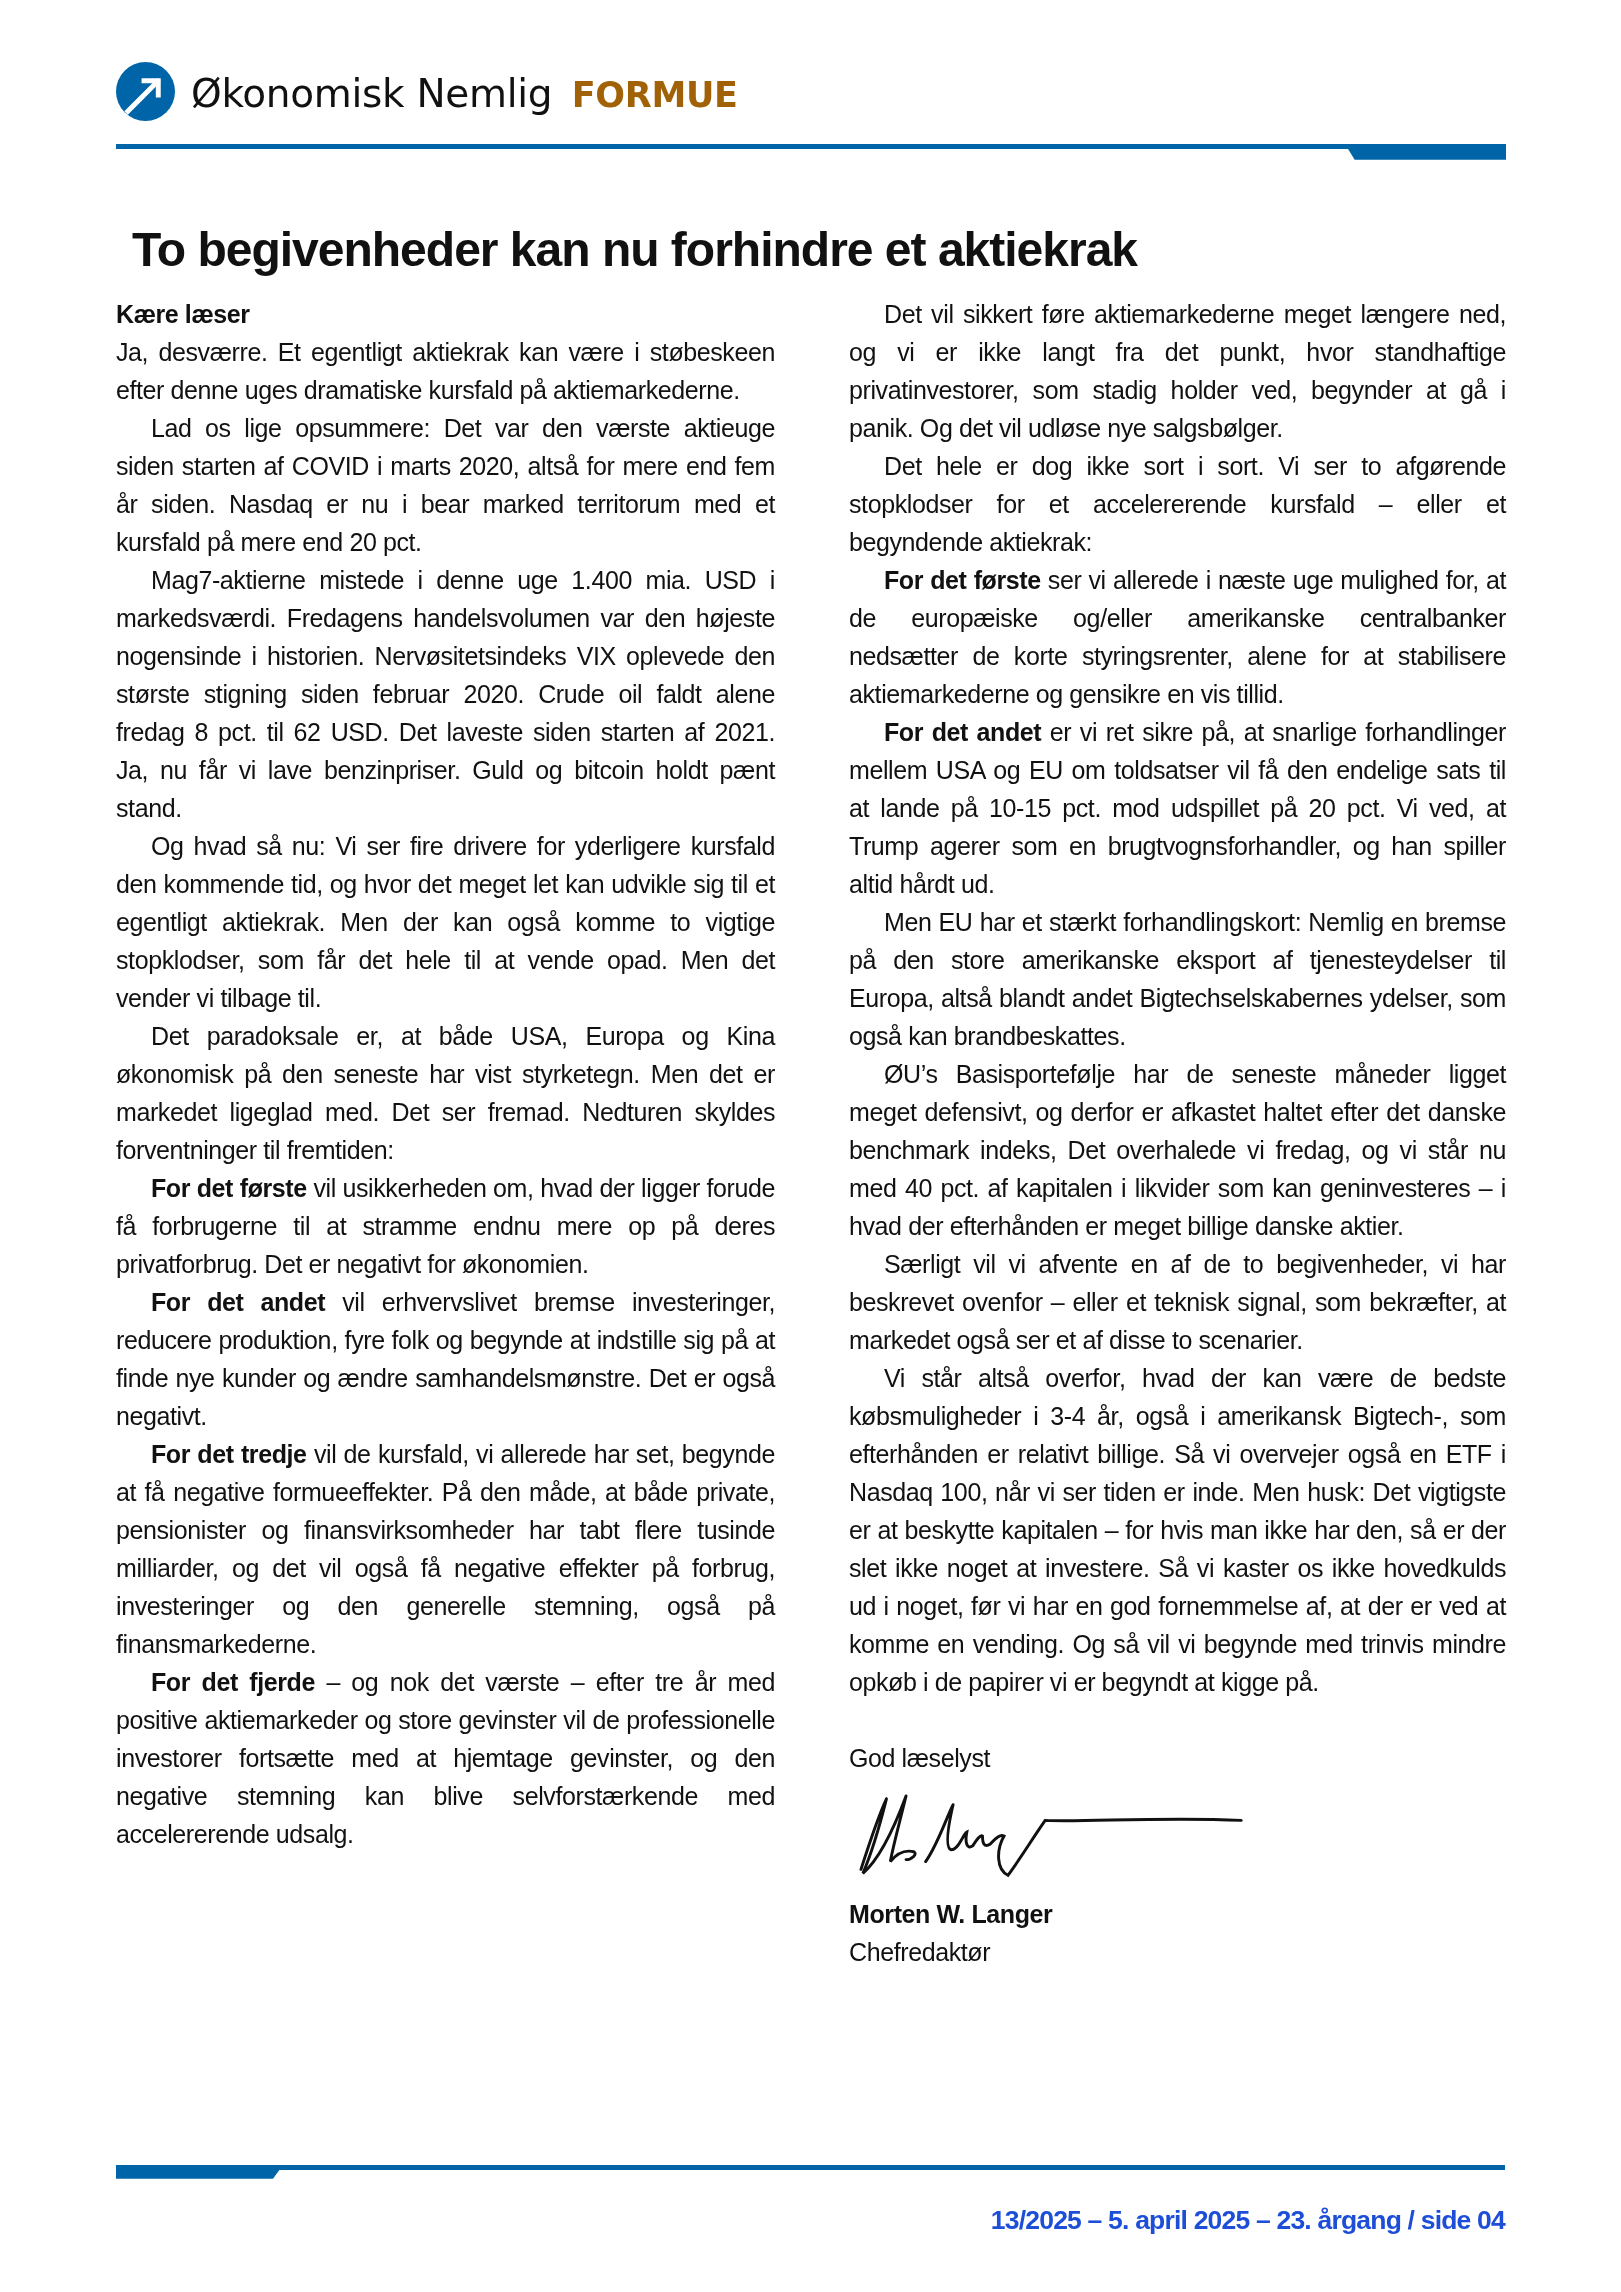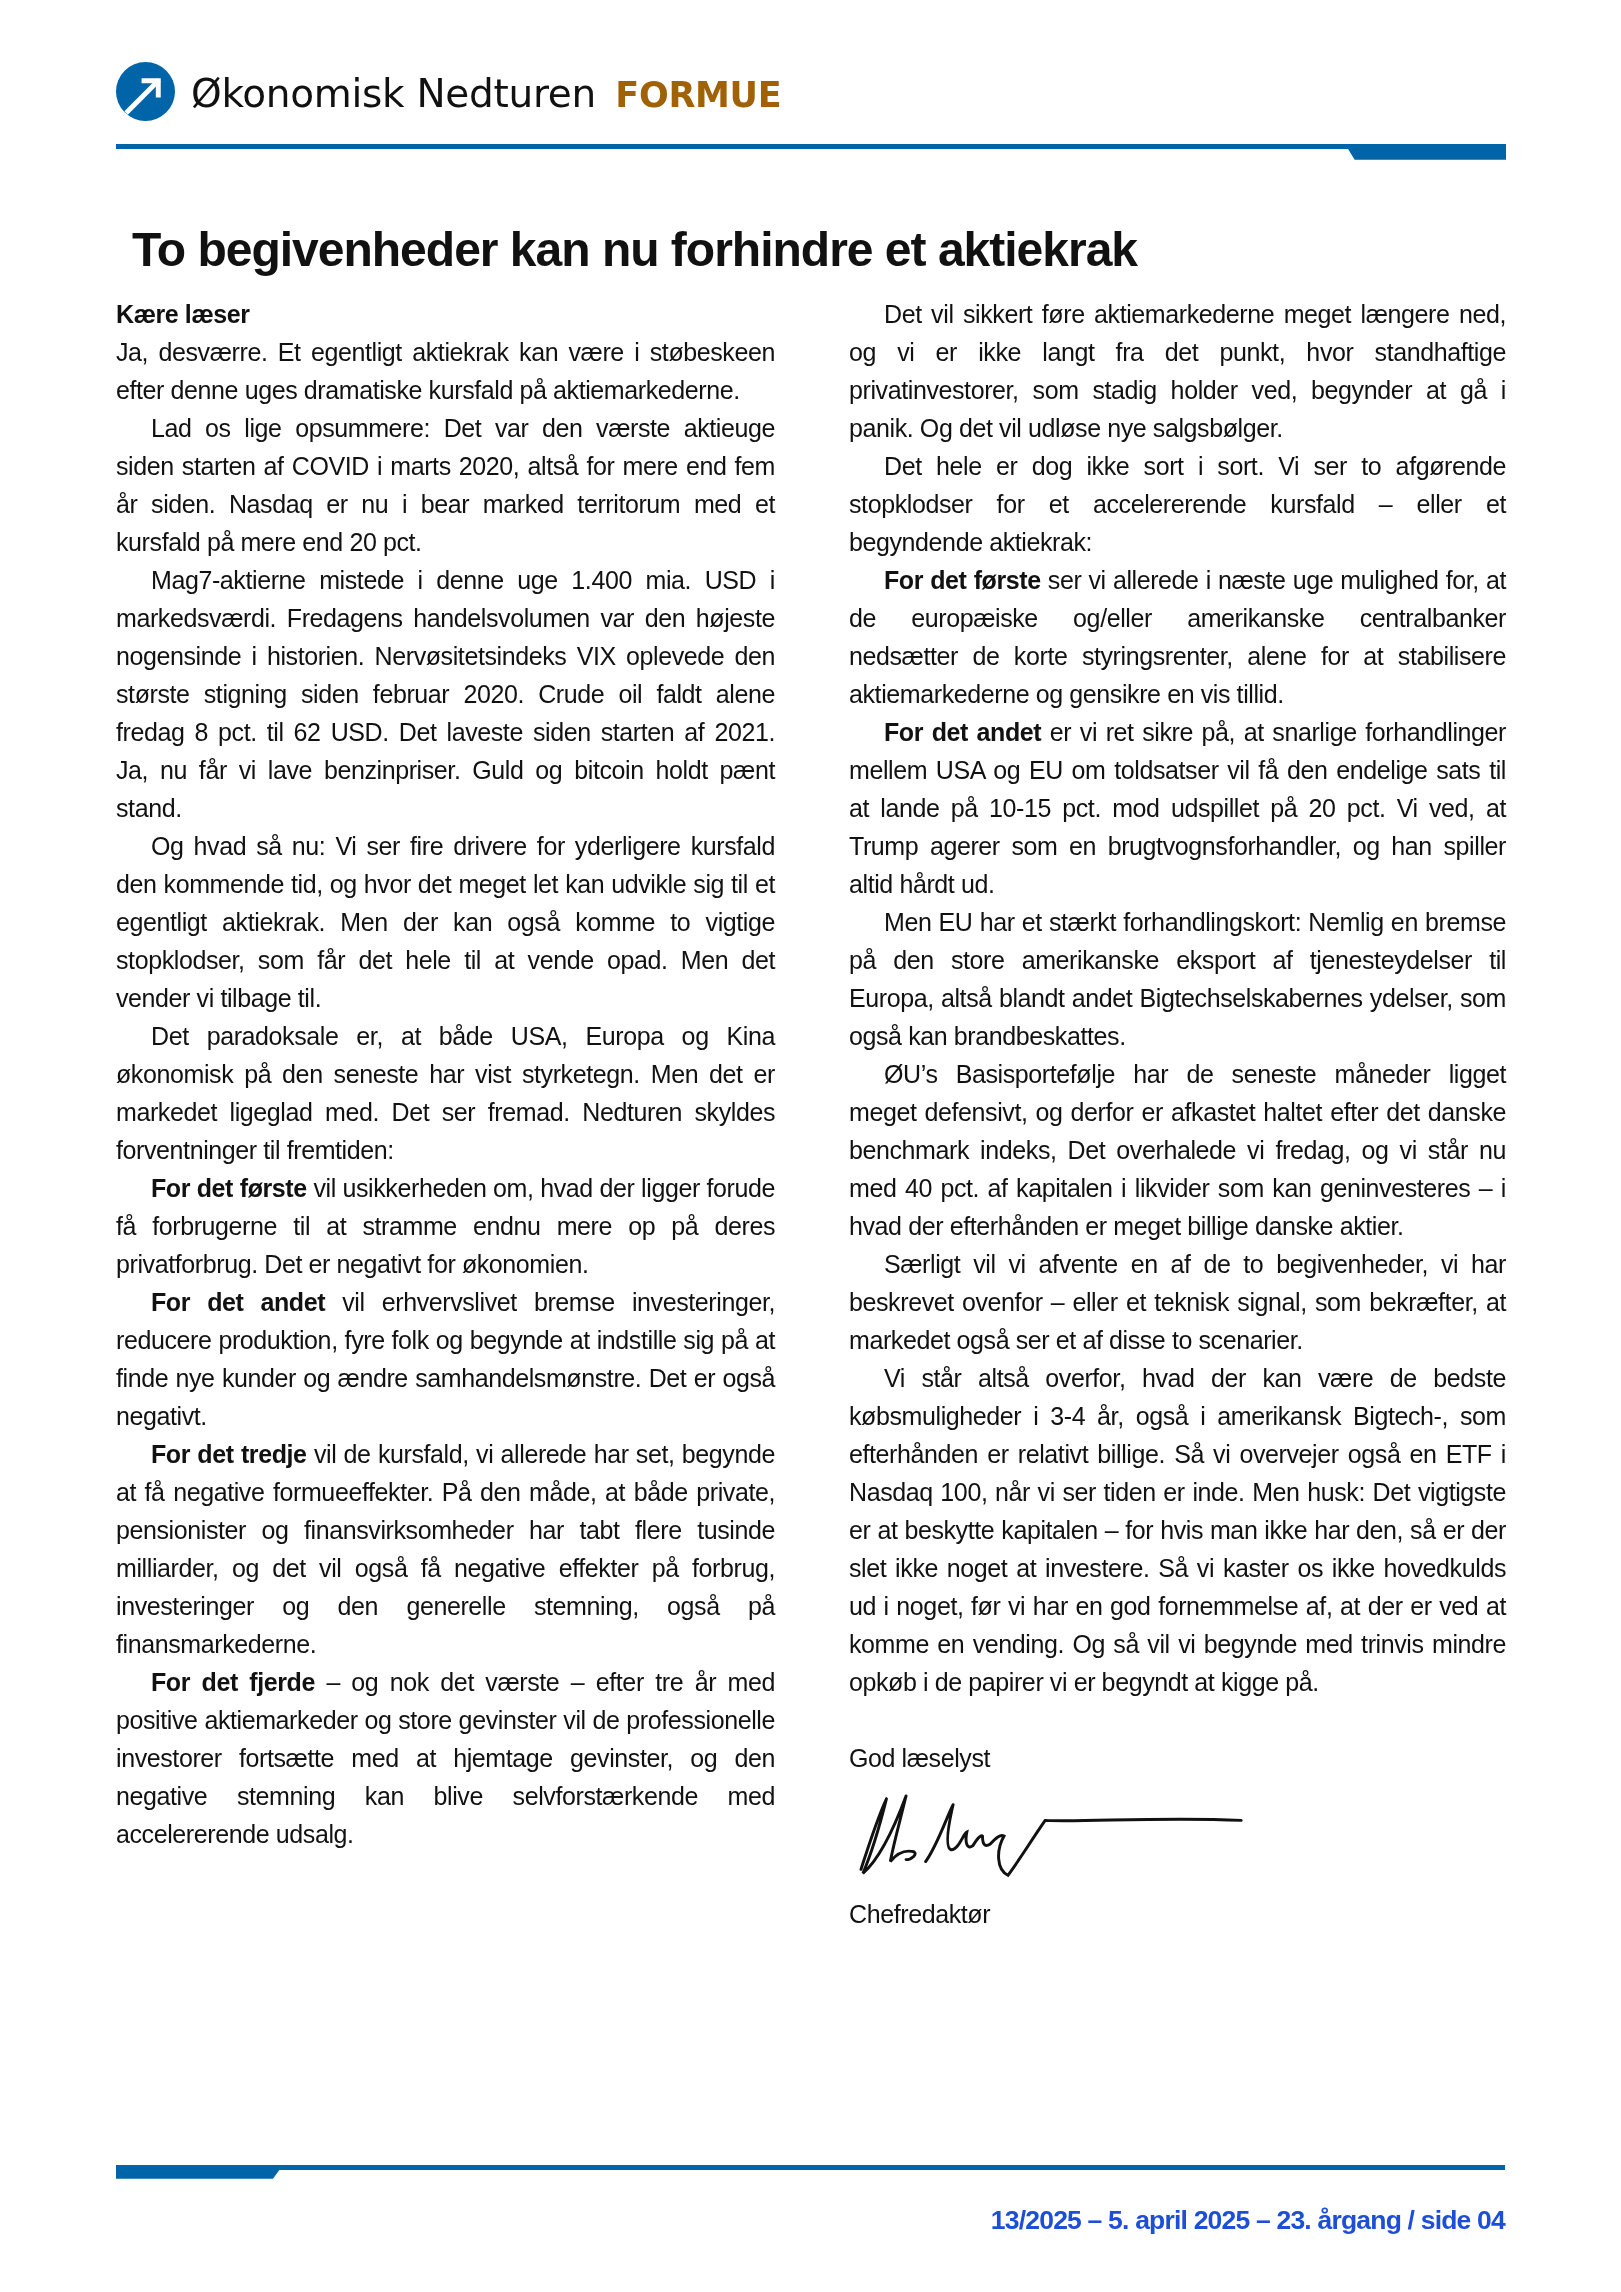--- a/index.html
+++ b/index.html
@@ -46,21 +46,21 @@
 </head>
 <body>
 
 <div class="logo-circle">
   <svg width="59" height="59" viewBox="0 0 60 60">
     <line x1="12" y1="50" x2="42" y2="20" stroke="#ffffff" stroke-width="5" stroke-linecap="square"></line>
     <polyline points="26,19 43,19 43,36" fill="none" stroke="#ffffff" stroke-width="5" stroke-linejoin="miter"></polyline>
   </svg>
 </div>
 <div class="wordmark">
-  <span class="brand">Økonomisk Nedturen</span>
+  <span class="brand">Økonomisk Nemlig</span>
   <span class="sub">FORMUE</span>
 </div>
 <div class="rule-top-thin"></div>
 <div class="rule-top-thick"></div>
 
 <h1 class="title">To begivenheder kan nu forhindre et aktiekrak</h1>
 
 <div class="col col-left">
   <p class="salutation">Kære læser</p>
   <div id="left-paras">
@@ -85,19 +85,20 @@
       <p class="indent"><span>Men EU har et stærkt forhandlingskort: Nemlig en bremse på den store amerikanske eksport af tjenesteydelser til Europa, altså blandt andet Bigtechselskabernes ydelser, som også kan brandbeskattes.</span></p>
       <p class="indent"><span>ØU’s Basisportefølje har de seneste måneder ligget meget defensivt, og derfor er afkastet haltet efter det danske benchmark indeks, Det overhalede vi fredag, og vi står nu med 40 pct. af kapitalen i likvider som kan geninvesteres – i hvad der efterhånden er meget billige danske aktier.</span></p>
       <p class="indent"><span>Særligt vil vi afvente en af de to begivenheder, vi har beskrevet ovenfor – eller et teknisk signal, som bekræfter, at markedet også ser et af disse to scenarier.</span></p>
       <p class="indent"><span>Vi står altså overfor, hvad der kan være de bedste købsmuligheder i 3-4 år, også i amerikansk Bigtech-, som efterhånden er relativt billige. Så vi overvejer også en ETF i Nasdaq 100, når vi ser tiden er inde. Men husk: Det vigtigste er at beskytte kapitalen – for hvis man ikke har den, så er der slet ikke noget at investere. Så vi kaster os ikke hovedkulds ud i noget, før vi har en god fornemmelse af, at der er ved at komme en vending. Og så vil vi begynde med trinvis mindre opkøb i de papirer vi er begyndt at kigge på.</span></p>
     </div>
   <p class="closing">God læselyst</p>
   <svg class="signature" viewBox="0 0 420 100">
     <path d="M12 80 C 20 55, 30 25, 38 8 M38 8 C 30 40, 20 70, 14 84 C 30 70, 45 40, 58 5 M58 5 C 52 30, 45 55, 42 72 C 50 62, 58 60, 66 62 C 70 64, 64 70, 58 70" fill="none" stroke="#111" stroke-width="3" stroke-linecap="round"></path>
     <path d="M78 72 C 90 55, 98 30, 106 14 M106 14 C 100 40, 98 58, 104 60 C 112 60, 116 44, 120 42 C 118 52, 120 60, 126 56 C 130 50, 134 44, 136 46 C 136 54, 138 58, 144 54 C 150 48, 154 44, 158 46 C 150 60, 150 80, 162 86 C 174 70, 186 50, 200 30 C 240 32, 320 26, 400 30" fill="none" stroke="#111" stroke-width="3" stroke-linecap="round"></path>
   </svg>
+  <p class="author-name">Morten W. Langer</p>
   <p class="author-role">Chefredaktør</p>
 </div>
 
 <div class="rule-bot-thick"></div>
 <div class="rule-bot-thin"></div>
 <div class="footer-text">13/2025 – 5. april 2025 – 23. årgang / side 04</div>
 
 
 </body></html>

